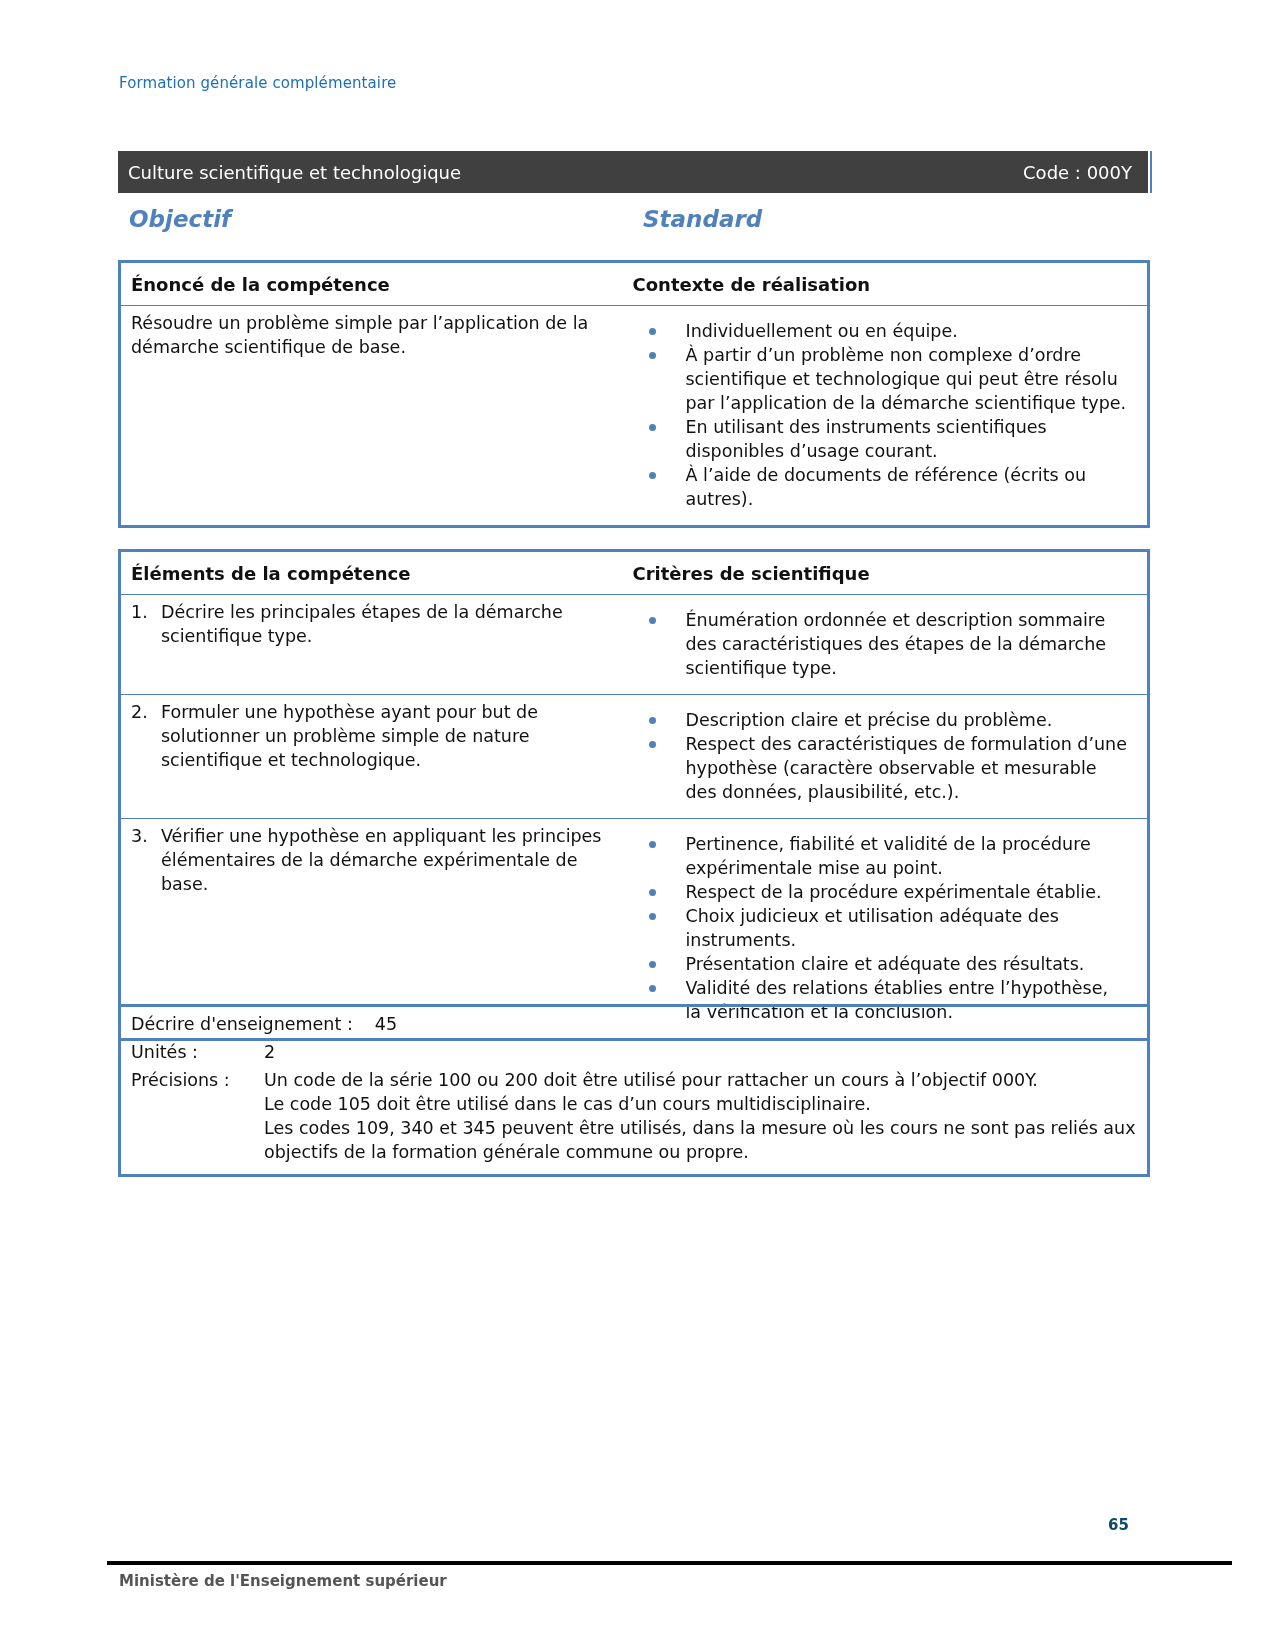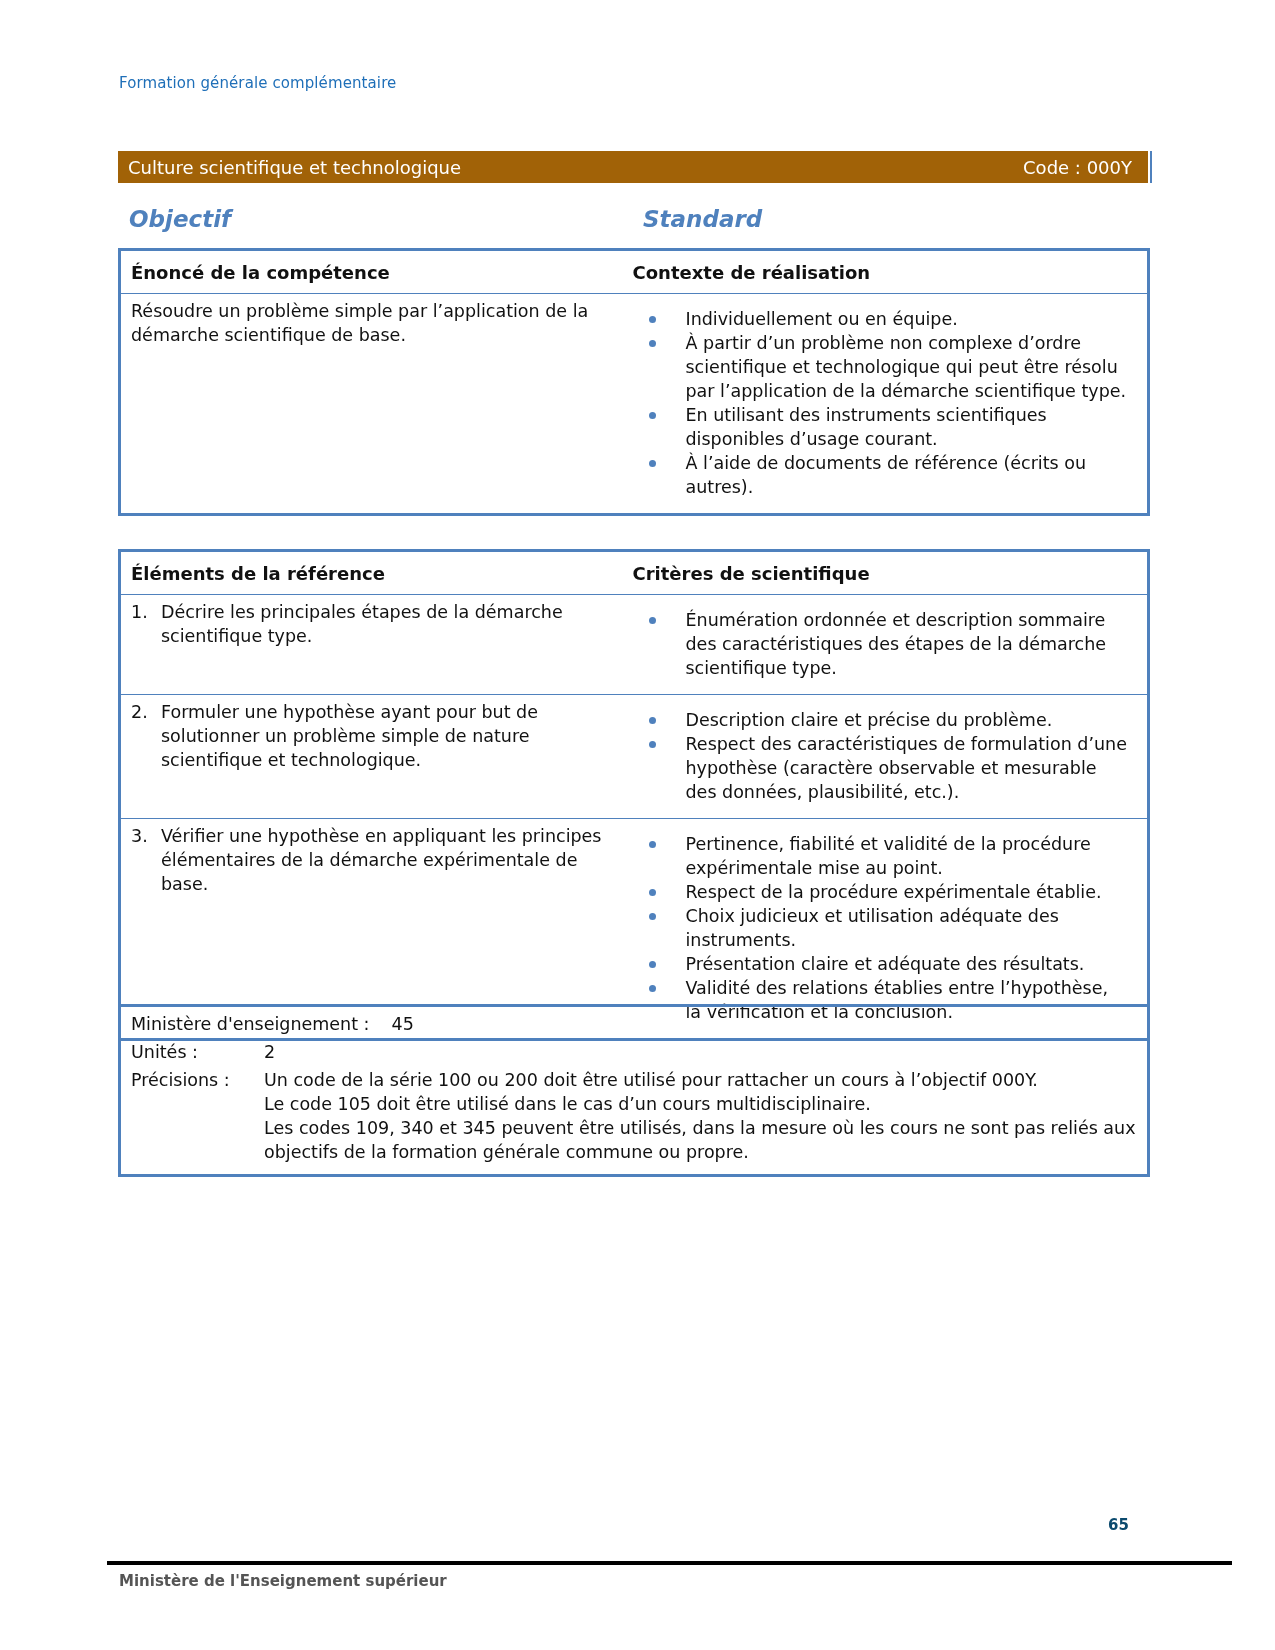--- a/index.html
+++ b/index.html
@@ -1,20 +1,20 @@
 <!DOCTYPE html>
 <html><head>
 <meta charset="utf-8">
 <style>
   html, body { margin: 0; padding: 0; background: #ffffff; }
   body { width: 1275px; height: 1650px; position: relative; overflow: hidden;
          font-family: "DejaVu Sans", sans-serif; color: #111; }
   .running-head { position: absolute; left: 119px; top: 74px; font-size: 15px; color: #1f6fb8; letter-spacing: 0.1px; }
-  .titlebar { position: absolute; left: 118px; top: 151px; width: 1032px; height: 32px;
-              background: #a16207; color: #fff; font-size: 18px; box-sizing: border-box;
+  .titlebar { position: absolute; left: 118px; top: 151px; width: 1032px; height: 42px;
+              background: #404040; color: #fff; font-size: 18px; box-sizing: border-box;
               display: flex; align-items: center; justify-content: space-between; padding: 0 12px 0 10px;
               border-right: 2px solid #fff; box-shadow: 2px 0 0 #4f81bd; }
   .titlebar .code { padding-right: 4px; }
   .section-labels { position: absolute; left: 118px; top: 206px; width: 1032px; height: 34px; font-style: italic; }
   .section-labels span { position: absolute; top: 0; font-weight: bold; font-size: 23px; color: #4f81bd; }
   .lbl-obj { left: 11px; }
   .lbl-std { left: 525px; }
 
   table.grid { position: absolute; left: 118px; width: 1032px; border-collapse: collapse;
                border: 3px solid #4f81bd; table-layout: fixed; font-size: 17.5px; line-height: 24px; }
@@ -23,21 +23,21 @@
   table.grid td { vertical-align: top; padding: 5px 10px 6px 10px; }
   table.grid tr.row + tr.row td { border-top: 1.5px solid #4f81bd; }
   .col-left { width: 503px; }
   ul.bul { list-style: none; margin: 8px; padding: 0; }
   ul.bul li { position: relative; padding-left: 45px; }
   ul.bul li .dot { position: absolute; left: 8px; top: 9px; width: 7px; height: 7px; border-radius: 50%; background: #4f81bd; }
   ol.num { list-style: none; margin: 0; padding: 0; }
   ol.num li { position: relative; padding-left: 30px; }
   ol.num li .n { position: absolute; left: 0; top: 0; }
 
-  #t1 { top: 248px; }
+  #t1 { top: 260px; }
   #t2 { top: 549px; }
   #t3 { top: 1004px; }
   #t1 td { height: 206px; }
   .t3-body { padding: 4px 10px 8px 10px; font-size: 17.5px; line-height: 24px; }
   .kv { display: flex; margin-bottom: 4px; }
   .kv .k { flex: 0 0 133px; }
   .kv.periods .k { flex: 0 0 auto; margin-right: 22px; }
   .prec-lines div { line-height: 24px; }
 
   .footer-line { position: absolute; left: 107px; top: 1561px; width: 1125px; height: 4px; background: #000; }
@@ -83,21 +83,21 @@
 </tbody>
   </table>
 
 <table class="grid" id="t2">
   <colgroup>
       <col class="col-left">
       <col>
     </colgroup>
   <tbody>
       <tr>
-    <th>Éléments de la référence</th>
+    <th>Éléments de la compétence</th>
     <th>Critères de scientifique</th>
   </tr>
   <tr class="row">
     <td style="height:60px;">
       <ol class="num">
             <li><span class="n">1.</span><span>Décrire les principales étapes de la démarche scientifique type.</span></li>
           </ol>
     </td>
     <td>
       <ul class="bul">
@@ -135,21 +135,21 @@
     </td>
   </tr>
 </tbody>
   </table>
 
 <table class="grid" id="t3">
   <tbody>
   <tr>
     <td class="t3-body">
       <div class="kv periods">
-        <span class="k">Ministère d'enseignement :</span>
+        <span class="k">Décrire d'enseignement :</span>
         <span class="v">45</span>
       </div>
       <div class="kv">
         <span class="k">Unités :</span>
         <span class="v">2</span>
       </div>
       <div class="kv">
         <span class="k">Précisions :</span>
         <div class="v prec-lines">
           <div>Un code de la série 100 ou 200 doit être utilisé pour rattacher un cours à l’objectif 000Y.</div>

